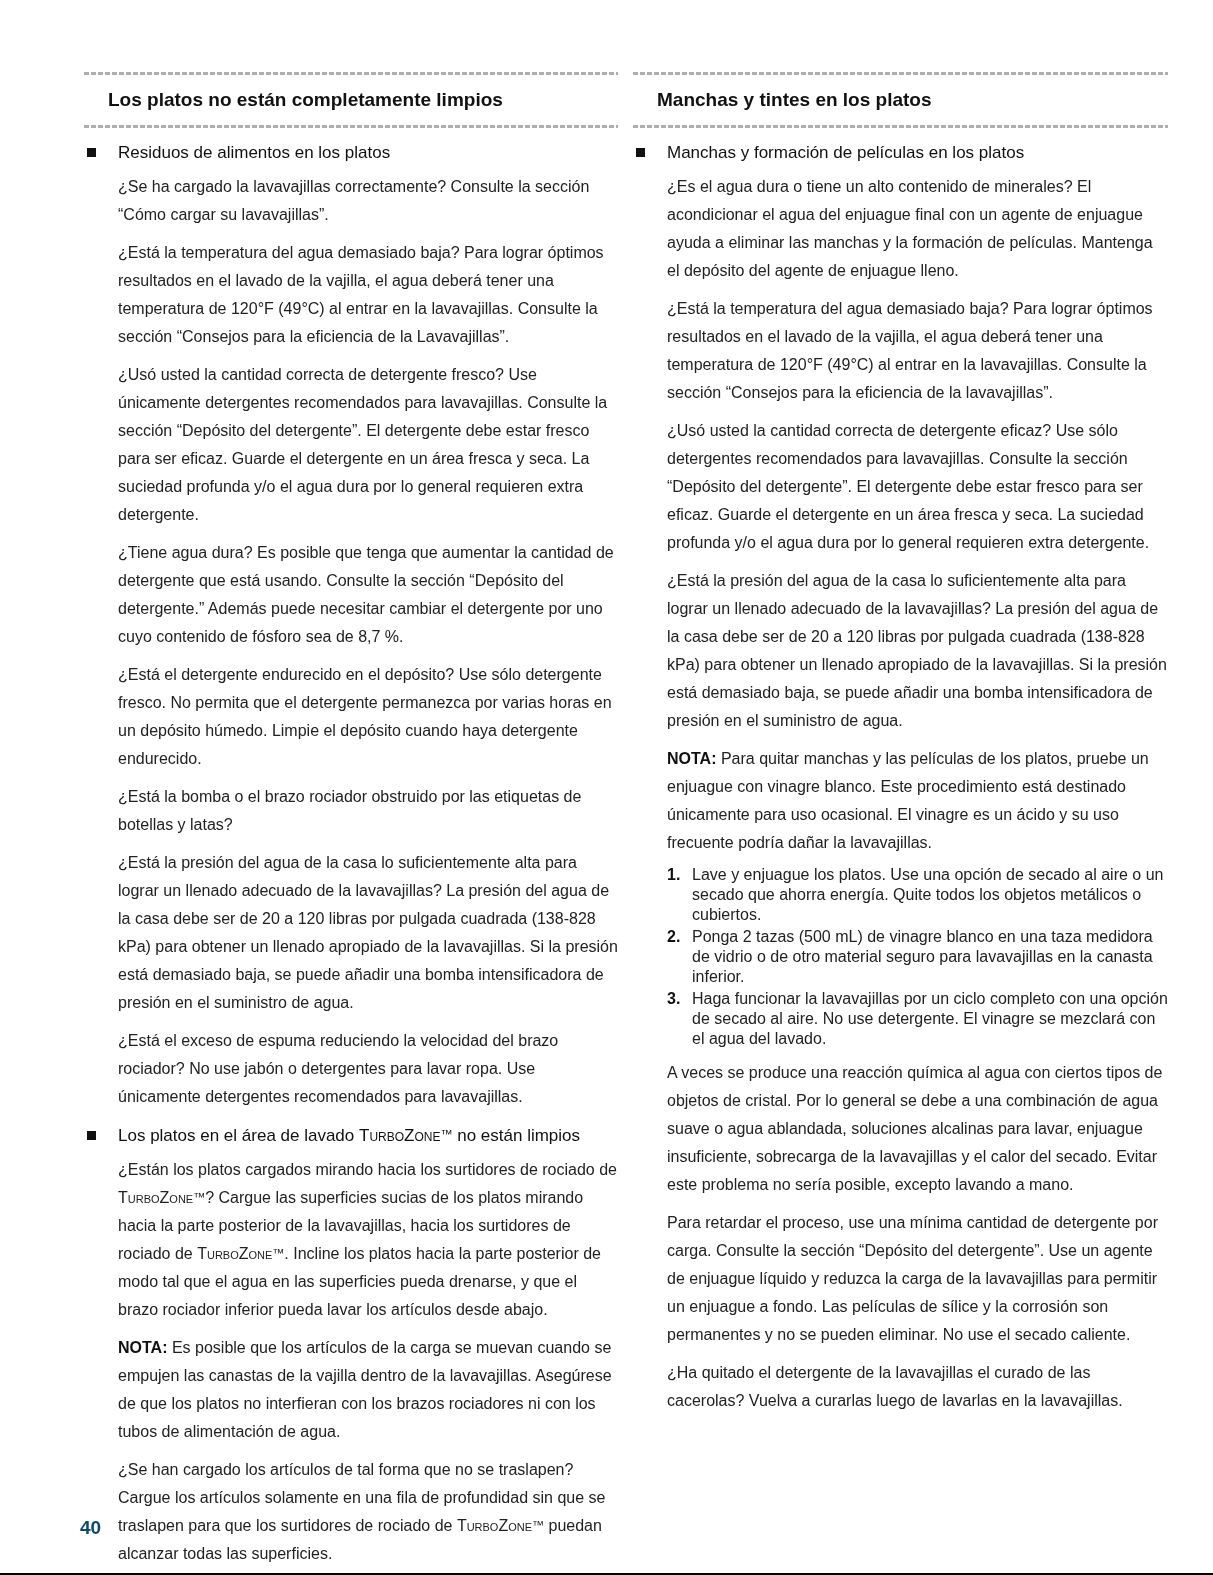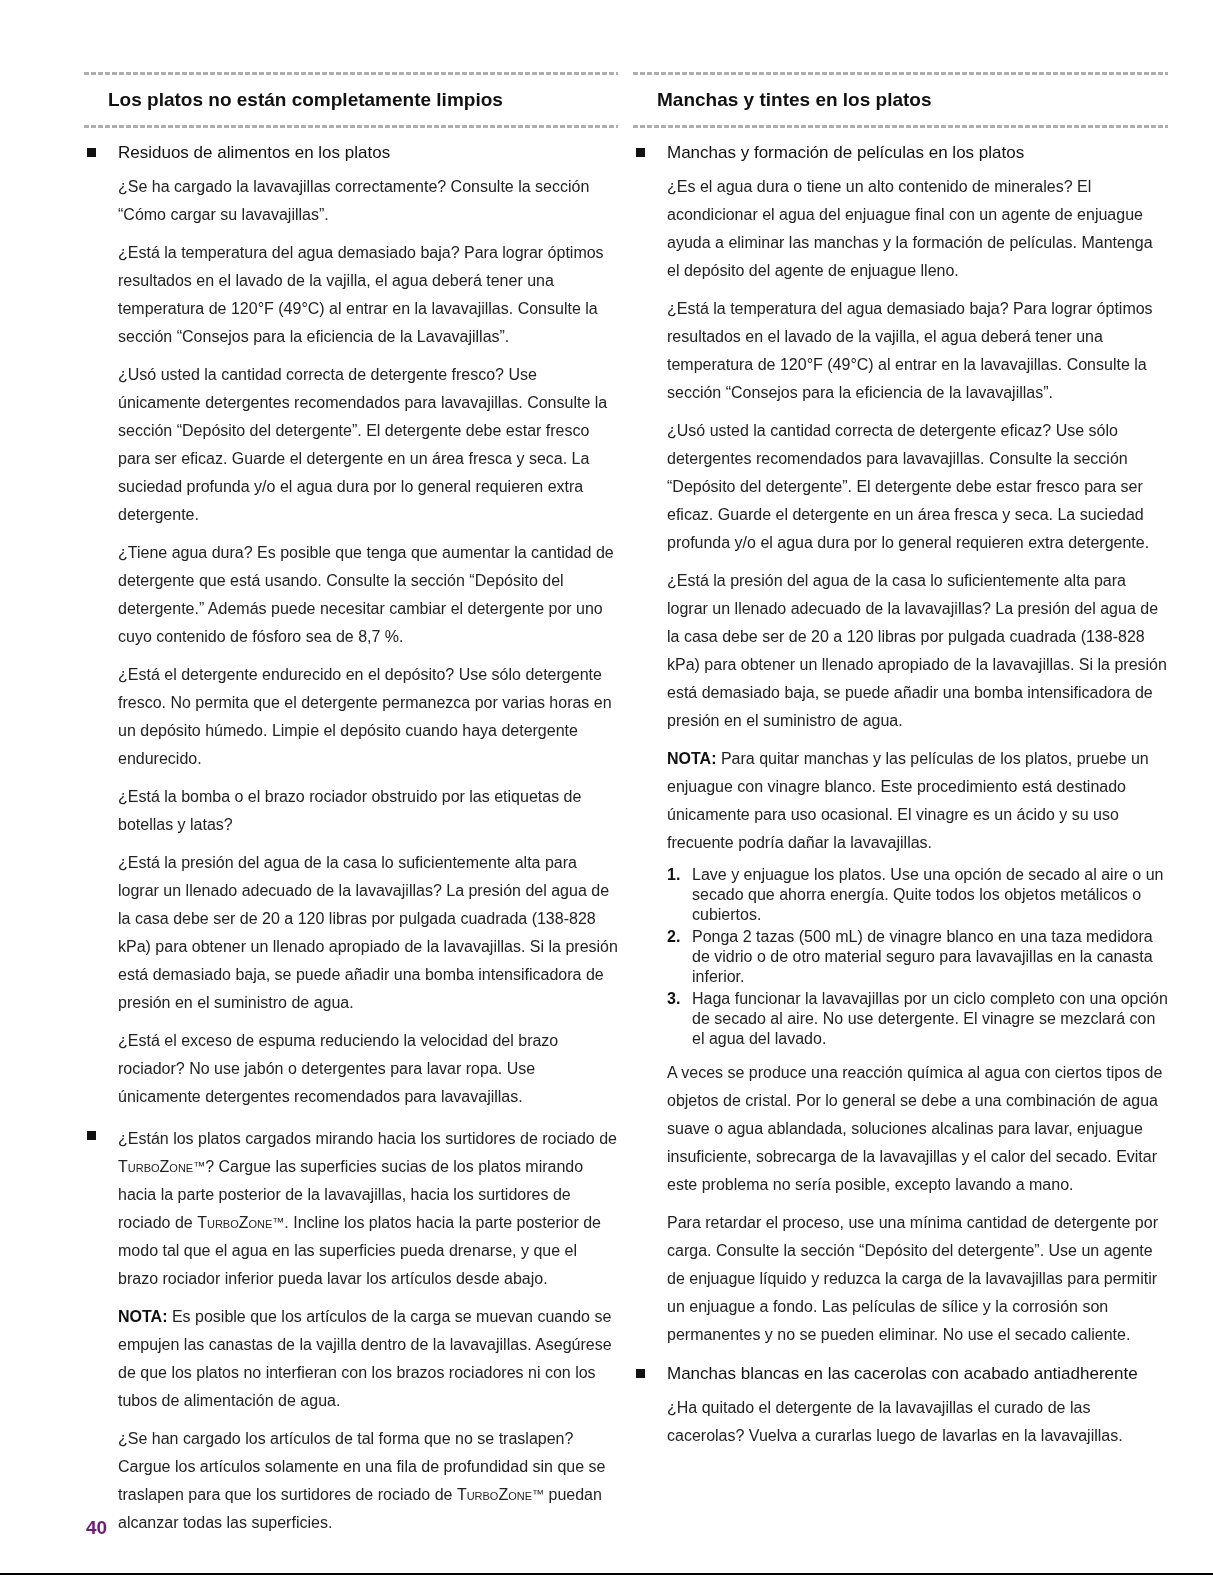--- a/index.html
+++ b/index.html
@@ -32,21 +32,21 @@
   .para b { color: #111; }
   .steps { margin: 8px 0 0 34px; padding: 0; list-style: none; }
   .steps li {
     position: relative; padding-left: 25px; font-size: 16px; line-height: 20px; color: #222;
     margin-bottom: 2px;
   }
   .steps li .num { position: absolute; left: 0; top: 0; font-weight: bold; color: #111; }
   .tm { font-size: 12px; vertical-align: top; position: relative; top: -1px; }
   .sc { font-variant: small-caps; }
   .page-number {
-    position: absolute; left: 86px; top: 1517px; font-weight: bold; font-size: 19px; color: #701a75;
+    position: absolute; left: 80px; top: 1517px; font-weight: bold; font-size: 19px; color: #0c4a6e;
   }
   .bottom-line { position: absolute; left: 0; right: 0; top: 1573px; height: 2px; background: #000; }
 </style>
 </head>
 <body>
 
 <div class="col col-left">
   <div class="rule"></div>
   <h2 class="section-title">Los platos no están completamente limpios</h2>
   <div class="rule"></div>
@@ -59,20 +59,21 @@
   <p class="para">¿Está la temperatura del agua demasiado baja? Para lograr óptimos resultados en el lavado de la vajilla, el agua deberá tener una temperatura de 120°F (49°C) al entrar en la lavavajillas. Consulte la sección “Consejos para la eficiencia de la Lavavajillas”.</p>
   <p class="para">¿Usó usted la cantidad correcta de detergente fresco? Use únicamente detergentes recomendados para lavavajillas. Consulte la sección “Depósito del detergente”. El detergente debe estar fresco para ser eficaz. Guarde el detergente en un área fresca y seca. La suciedad profunda y/o el agua dura por lo general requieren extra detergente.</p>
   <p class="para">¿Tiene agua dura? Es posible que tenga que aumentar la cantidad de detergente que está usando. Consulte la sección “Depósito del detergente.” Además puede necesitar cambiar el detergente por uno cuyo contenido de fósforo sea de 8,7 %.</p>
   <p class="para">¿Está el detergente endurecido en el depósito? Use sólo detergente fresco. No permita que el detergente permanezca por varias horas en un depósito húmedo. Limpie el depósito cuando haya detergente endurecido.</p>
   <p class="para">¿Está la bomba o el brazo rociador obstruido por las etiquetas de botellas y latas?</p>
   <p class="para">¿Está la presión del agua de la casa lo suficientemente alta para lograr un llenado adecuado de la lavavajillas? La presión del agua de la casa debe ser de 20 a 120 libras por pulgada cuadrada (138-828 kPa) para obtener un llenado apropiado de la lavavajillas. Si la presión está demasiado baja, se puede añadir una bomba intensificadora de presión en el suministro de agua.</p>
   <p class="para">¿Está el exceso de espuma reduciendo la velocidad del brazo rociador? No use jabón o detergentes para lavar ropa. Use únicamente detergentes recomendados para lavavajillas.</p>
 
   <div class="topic">
     <span class="bullet"></span>
+    <span><span>Los platos en el área de lavado </span><span class="sc">TurboZone</span><span class="tm">™</span><span> no están limpios</span></span>
   </div>
   <p class="para"><span>¿Están los platos cargados mirando hacia los surtidores de rociado de </span><span class="sc">TurboZone</span><span class="tm">™</span><span>? Cargue las superficies sucias de los platos mirando hacia la parte posterior de la lavavajillas, hacia los surtidores de rociado de </span><span class="sc">TurboZone</span><span class="tm">™</span><span>. Incline los platos hacia la parte posterior de modo tal que el agua en las superficies pueda drenarse, y que el brazo rociador inferior pueda lavar los artículos desde abajo.</span></p>
   <p class="para"><b>NOTA:</b><span> Es posible que los artículos de la carga se muevan cuando se empujen las canastas de la vajilla dentro de la lavavajillas. Asegúrese de que los platos no interfieran con los brazos rociadores ni con los tubos de alimentación de agua.</span></p>
   <p class="para"><span>¿Se han cargado los artículos de tal forma que no se traslapen? Cargue los artículos solamente en una fila de profundidad sin que se traslapen para que los surtidores de rociado de </span><span class="sc">TurboZone</span><span class="tm">™</span><span> puedan alcanzar todas las superficies.</span></p>
 </div>
 
 <div class="col col-right">
   <div class="rule"></div>
   <h2 class="section-title">Manchas y tintes en los platos</h2>
   <div class="rule"></div>
@@ -88,21 +89,17 @@
   <p class="para"><b>NOTA:</b><span> Para quitar manchas y las películas de los platos, pruebe un enjuague con vinagre blanco. Este procedimiento está destinado únicamente para uso ocasional. El vinagre es un ácido y su uso frecuente podría dañar la lavavajillas.</span></p>
   <ol class="steps">
     <li><span class="num">1.</span><span>Lave y enjuague los platos. Use una opción de secado al aire o un secado que ahorra energía. Quite todos los objetos metálicos o cubiertos.</span></li>
     <li><span class="num">2.</span><span>Ponga 2 tazas (500 mL) de vinagre blanco en una taza medidora de vidrio o de otro material seguro para lavavajillas en la canasta inferior.</span></li>
     <li><span class="num">3.</span><span>Haga funcionar la lavavajillas por un ciclo completo con una opción de secado al aire. No use detergente. El vinagre se mezclará con el agua del lavado.</span></li>
   </ol>
 
   <p class="para">A veces se produce una reacción química al agua con ciertos tipos de objetos de cristal. Por lo general se debe a una combinación de agua suave o agua ablandada, soluciones alcalinas para lavar, enjuague insuficiente, sobrecarga de la lavavajillas y el calor del secado. Evitar este problema no sería posible, excepto lavando a mano.</p>
   <p class="para">Para retardar el proceso, use una mínima cantidad de detergente por carga. Consulte la sección “Depósito del detergente”. Use un agente de enjuague líquido y reduzca la carga de la lavavajillas para permitir un enjuague a fondo. Las películas de sílice y la corrosión son permanentes y no se pueden eliminar. No use el secado caliente.</p>
 
-  <div class="topic">
-    <span class="bullet"></span>
-    <span>Manchas blancas en las cacerolas con acabado antiadherente</span>
-  </div>
   <p class="para">¿Ha quitado el detergente de la lavavajillas el curado de las cacerolas? Vuelva a curarlas luego de lavarlas en la lavavajillas.</p>
 </div>
 
 <div class="page-number">40</div>
 <div class="bottom-line"></div>
 
 </body></html>

